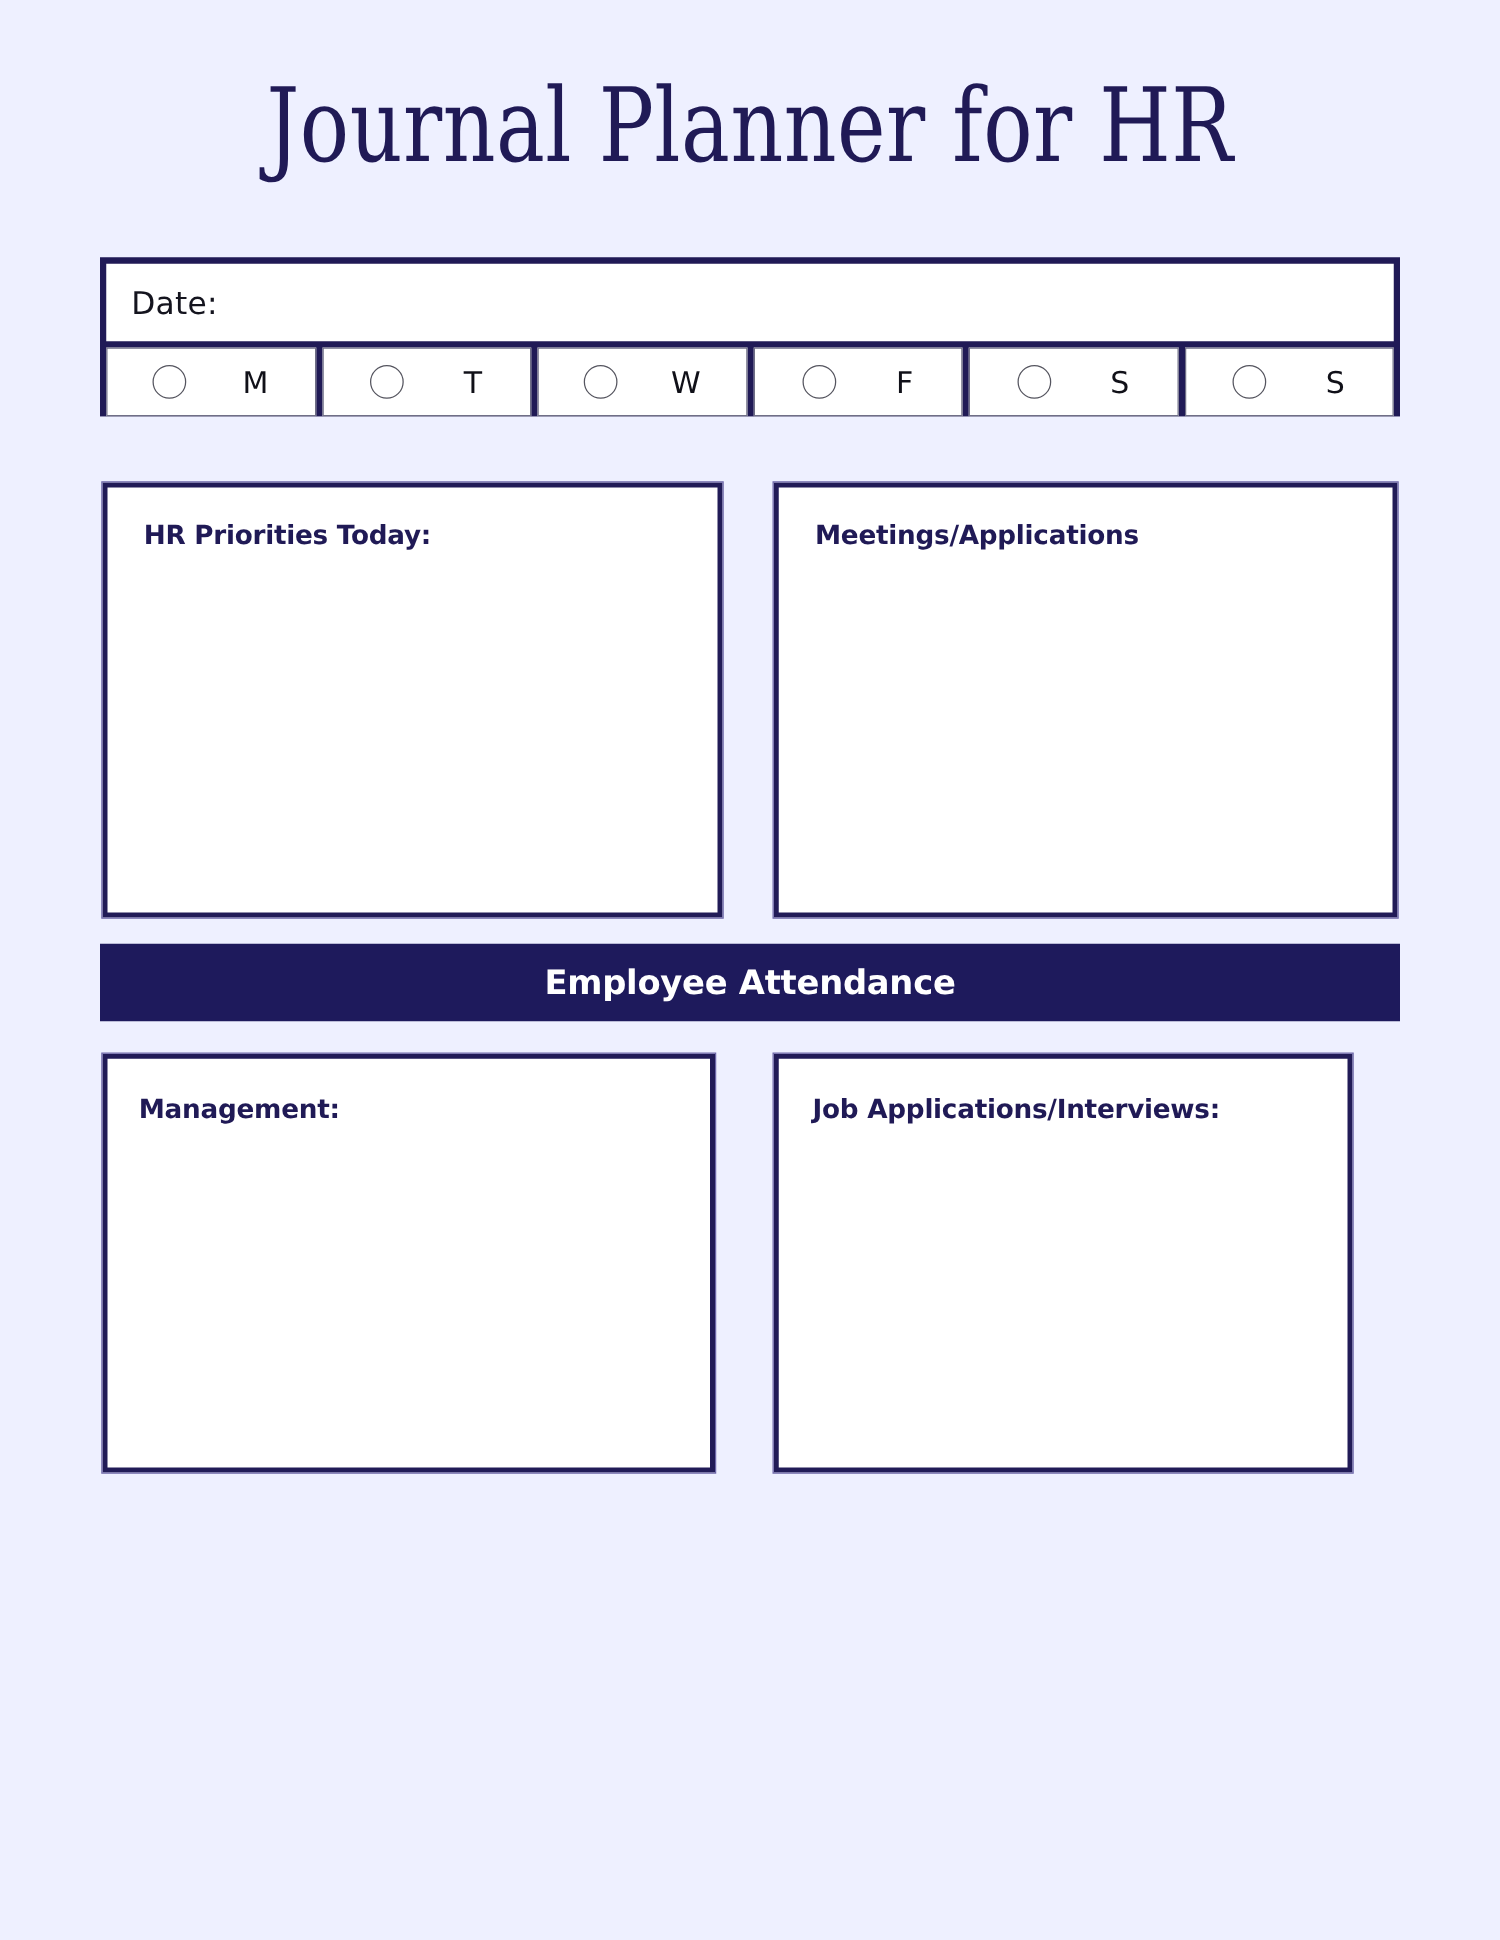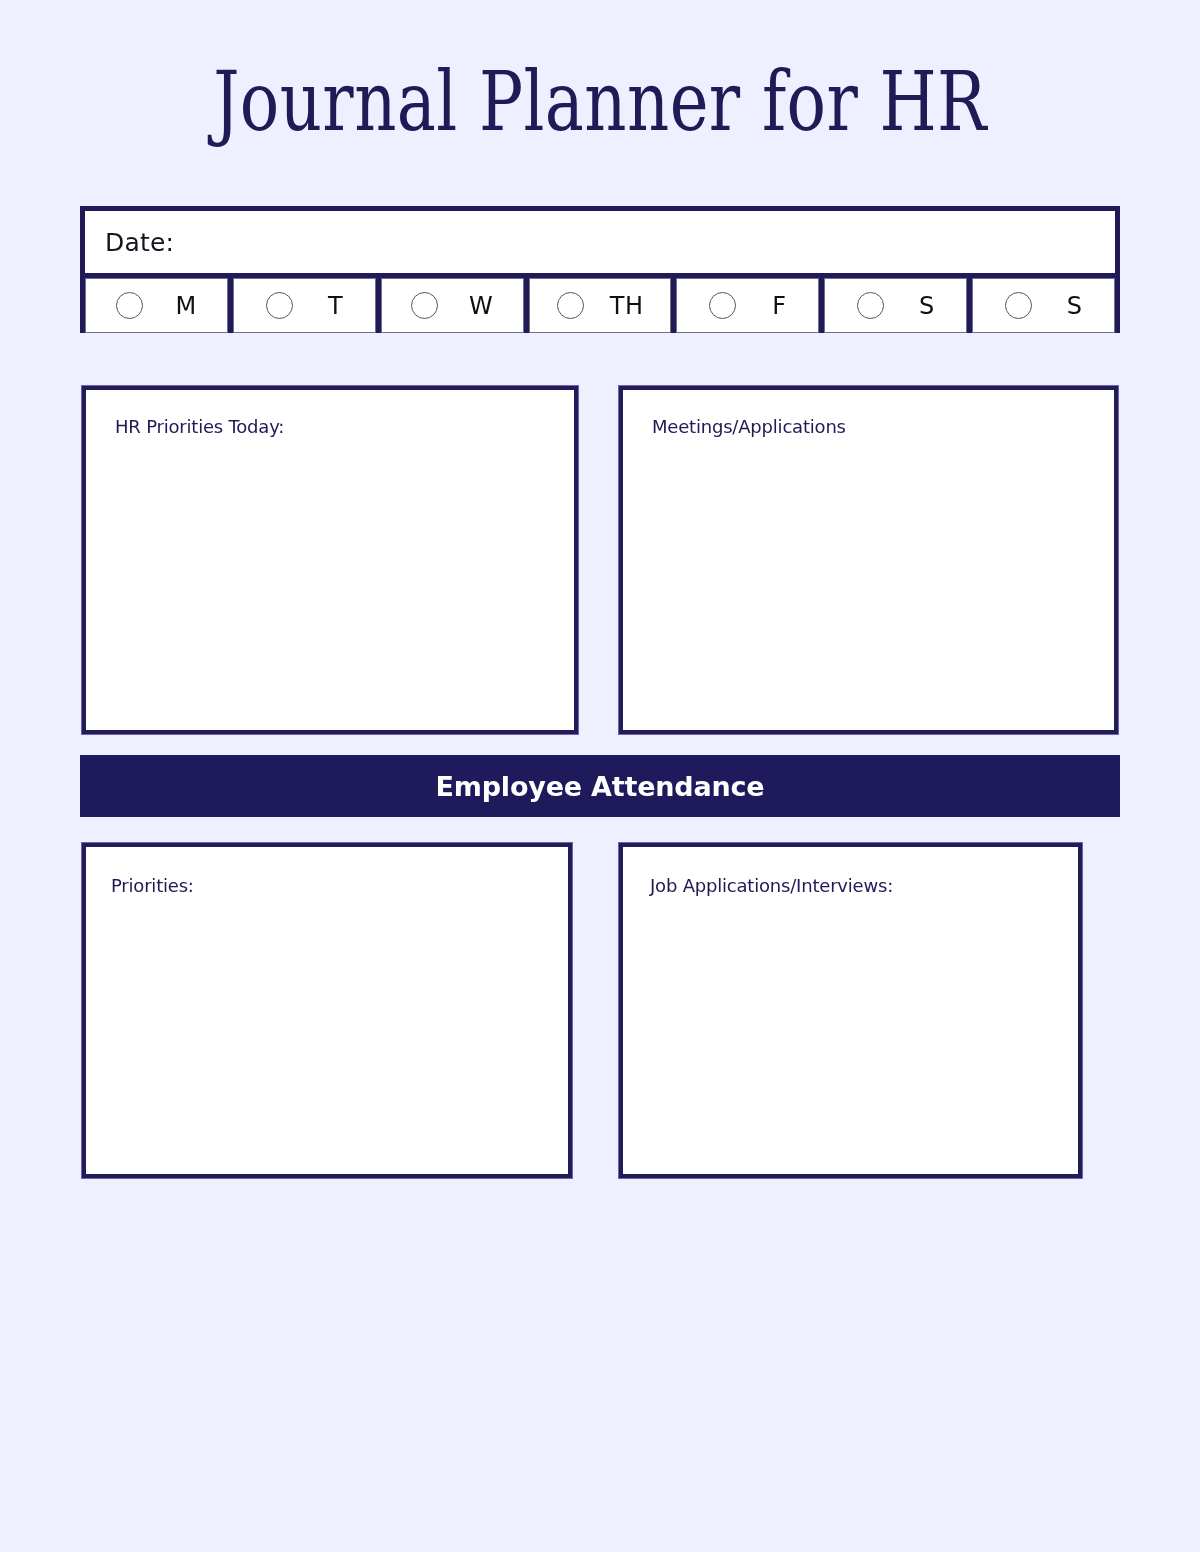--- a/index.html
+++ b/index.html
@@ -99,22 +99,22 @@
   .box {
     position: absolute;
     box-sizing: border-box;
     background: #ffffff;
     border: 4px solid #211b57;
     outline: 1px solid #6c66a8;
     outline-offset: 0px;
   }
   .box-title {
     font-family: "DejaVu Sans", sans-serif;
-    font-weight: normal;
-    font-size: 18px;
+    font-weight: bold;
+    font-size: 21px;
     color: #201a56;
     letter-spacing: -0.2px;
     white-space: nowrap;
   }
 
   #box-priorities {
     left: 82px;
     top: 386px;
     width: 496px;
     height: 348px;
@@ -214,24 +214,20 @@
       <div class="day-cell">
         <span class="day-circle"></span>
         <span class="day-label">T</span>
       </div>
 
       <div class="day-cell">
         <span class="day-circle"></span>
         <span class="day-label">W</span>
       </div>
 
-      <div class="day-cell">
-        <span class="day-circle"></span>
-        <span class="day-label">TH</span>
-      </div>
 
       <div class="day-cell">
         <span class="day-circle"></span>
         <span class="day-label">F</span>
       </div>
 
       <div class="day-cell">
         <span class="day-circle"></span>
         <span class="day-label">S</span>
       </div>
@@ -250,21 +246,21 @@
 
   <div class="box" id="box-meetings">
     <div class="box-title">Meetings/Applications</div>
   </div>
 
   <div class="banner">
     <span class="banner-text">Employee Attendance</span>
   </div>
 
   <div class="box" id="box-attendance">
-    <div class="box-title">Priorities:</div>
+    <div class="box-title">Management:</div>
   </div>
 
   <div class="box" id="box-jobs">
     <div class="box-title">Job Applications/Interviews:</div>
   </div>
 
 
 </div>
 
 </body></html>

